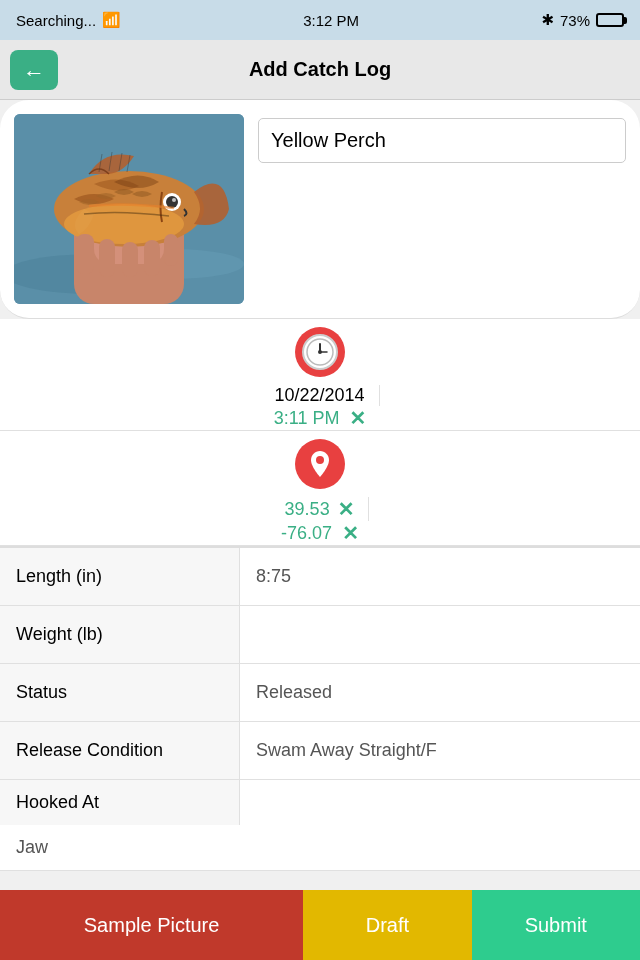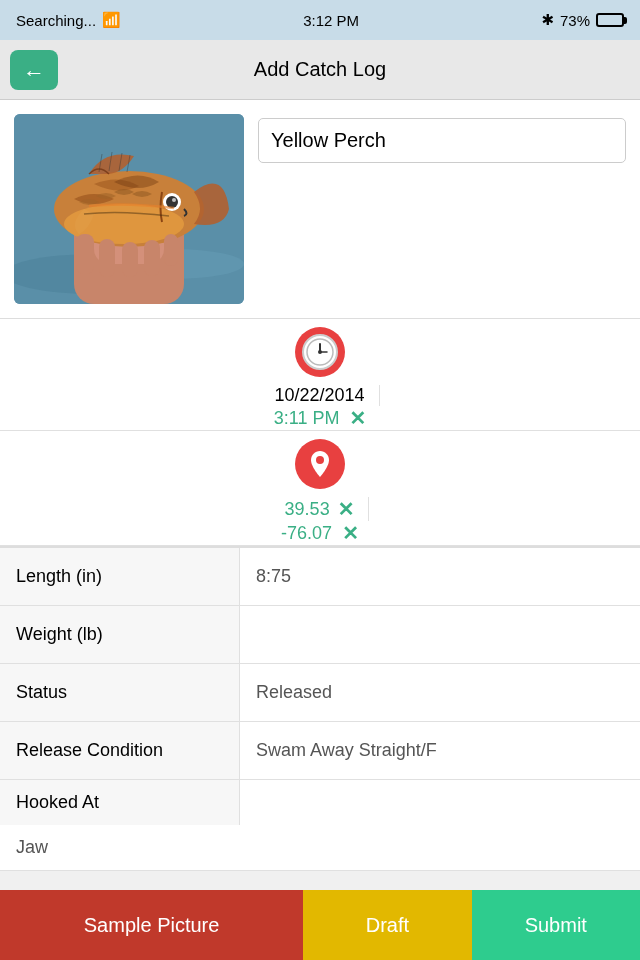--- a/index.html
+++ b/index.html
@@ -61,35 +61,36 @@
     }
     .back-arrow {
       color: white;
       font-size: 22px;
       line-height: 1;
     }
     .nav-title {
       flex: 1;
       text-align: center;
       font-size: 20px;
-      font-weight: 400;
+      font-weight: 700;
       color: #000;
     }
 
     
     .content { background: #f0f0f0; }
 
     
     .fish-section {
       display: flex;
       align-items: stretch;
       background: #fff;
       border-bottom: 1px solid #ddd;
       padding: 14px;
       gap: 14px;
+      border-radius: 29px;
     }
     .fish-photo {
       width: 230px;
       height: 190px;
       border-radius: 6px;
       overflow: hidden;
       flex-shrink: 0;
       background: #6a9db8;
       position: relative;
     }

